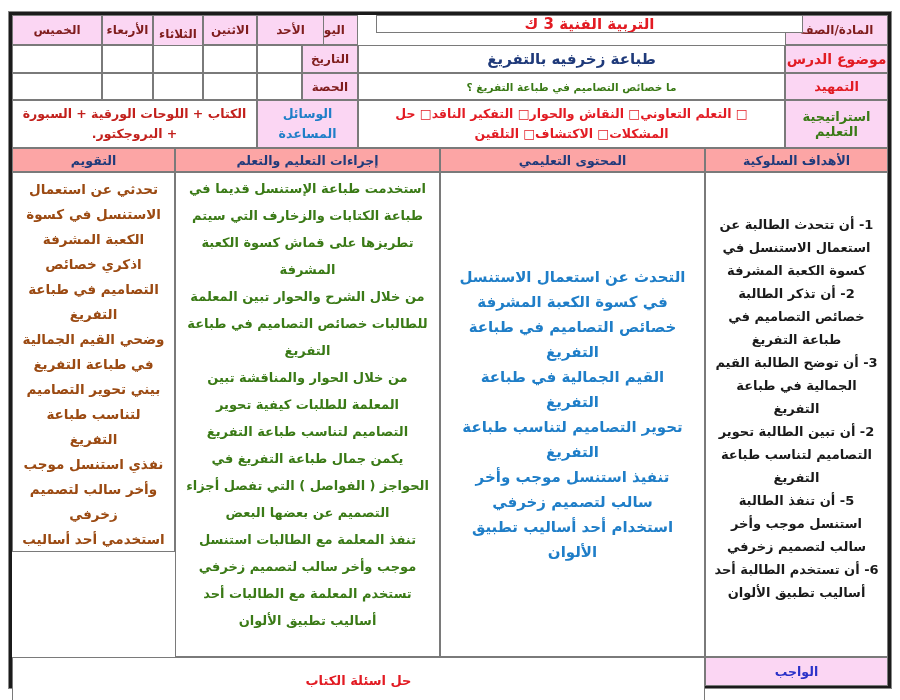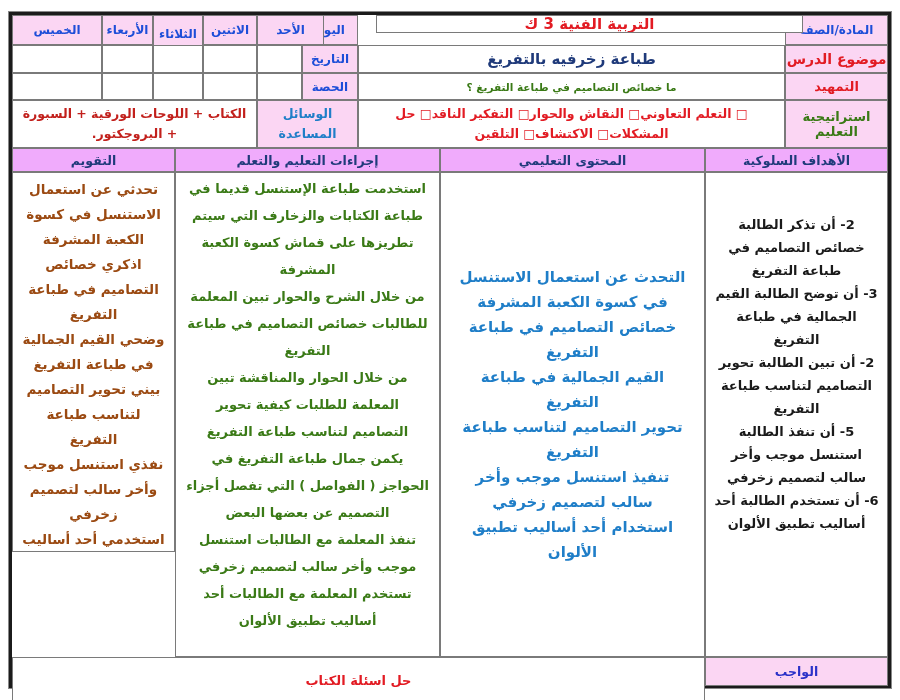--- a/index.html
+++ b/index.html
@@ -4,23 +4,23 @@
 <style>
   html, body { margin:0; padding:0; background:#ffffff; }
   body { width:900px; height:700px; position:relative; overflow:hidden;
          font-family:"DejaVu Sans", sans-serif; font-weight:bold; direction:rtl; }
   .frame { position:absolute; left:9px; top:12px; width:882px; height:676px;
            border:3px solid #1b1b1b; box-sizing:border-box; box-shadow:0 0 0 1px #888; }
   .cell { position:absolute; box-sizing:border-box; border:1px solid #7a7a7a;
           display:flex; align-items:center; justify-content:center; text-align:center;
           overflow:hidden; }
   .pink { background:#fbd6f3; }
-  .yellow { background:#f0abfc; }
+  .yellow { background:#fca5a5; }
   .white { background:#ffffff; }
-  .t-mag { color:#1d4ed8; font-size:12px; }
+  .t-mag { color:#7f1d1d; font-size:12px; }
   .t-red { color:#e21b23; }
   .t-navy { color:#1f3a7a; }
   .t-green { color:#3a7a16; }
   .t-blue { color:#1f7ec8; }
   .t-brown { color:#9b4a12; }
   .t-dark { color:#1a1a1a; }
   .t-royal { color:#2a32c8; }
   .col-text { line-height:25px; font-size:13.5px; padding:6px 6px; flex-direction:column; }
   .col-text p { margin:0; }
   .col-text .gap { height:18px; }
@@ -64,20 +64,21 @@
 
 <div class="cell pink t-blue" style="left:257px;top:100px;width:101px;height:48px;font-size:12.5px;line-height:20px;padding:0 18px;">الوسائل المساعدة</div>
 <div class="cell white t-red" style="left:12px;top:100px;width:245px;height:48px;font-size:12.5px;line-height:20px;padding:0 8px;color:#c2201c;">الكتاب + اللوحات الورقية + السبورة + البروجكتور.</div>
 
 <div class="cell yellow t-navy" style="left:705px;top:148px;width:183px;height:24px;font-size:12.5px;">الأهداف السلوكية</div>
 <div class="cell yellow t-navy" style="left:440px;top:148px;width:265px;height:24px;font-size:12.5px;">المحتوى التعليمي</div>
 <div class="cell yellow t-navy" style="left:175px;top:148px;width:265px;height:24px;font-size:12.5px;">إجراءات التعليم والتعلم</div>
 <div class="cell yellow t-navy" style="left:12px;top:148px;width:163px;height:24px;font-size:12.5px;">التقويم</div>
 
 <div class="cell white t-dark col-text" style="left:705px;top:172px;width:183px;height:485px;font-size:13px;line-height:23px;padding-top:40px;justify-content:flex-start;">
+  <p>1- أن تتحدث الطالبة عن استعمال الاستنسل في كسوة الكعبة المشرفة</p>
   <p>2- أن تذكر الطالبة خصائص التصاميم في طباعة التفريغ</p>
   <p>3- أن توضح الطالبة القيم الجمالية في طباعة التفريغ</p>
   <p>2- أن تبين الطالبة تحوير التصاميم لتناسب طباعة التفريغ</p>
   <p>5- أن تنفذ الطالبة استنسل موجب وأخر سالب لتصميم زخرفي</p>
   <p>6- أن تستخدم الطالبة أحد أساليب تطبيق الألوان</p>
 </div>
 
 <div class="cell white t-blue col-text" style="left:440px;top:172px;width:265px;height:485px;font-size:15px;line-height:25px;padding:0 14px;">
   <p>التحدث عن استعمال الاستنسل في كسوة الكعبة المشرفة</p>
   <p>خصائص التصاميم في طباعة التفريغ</p>

